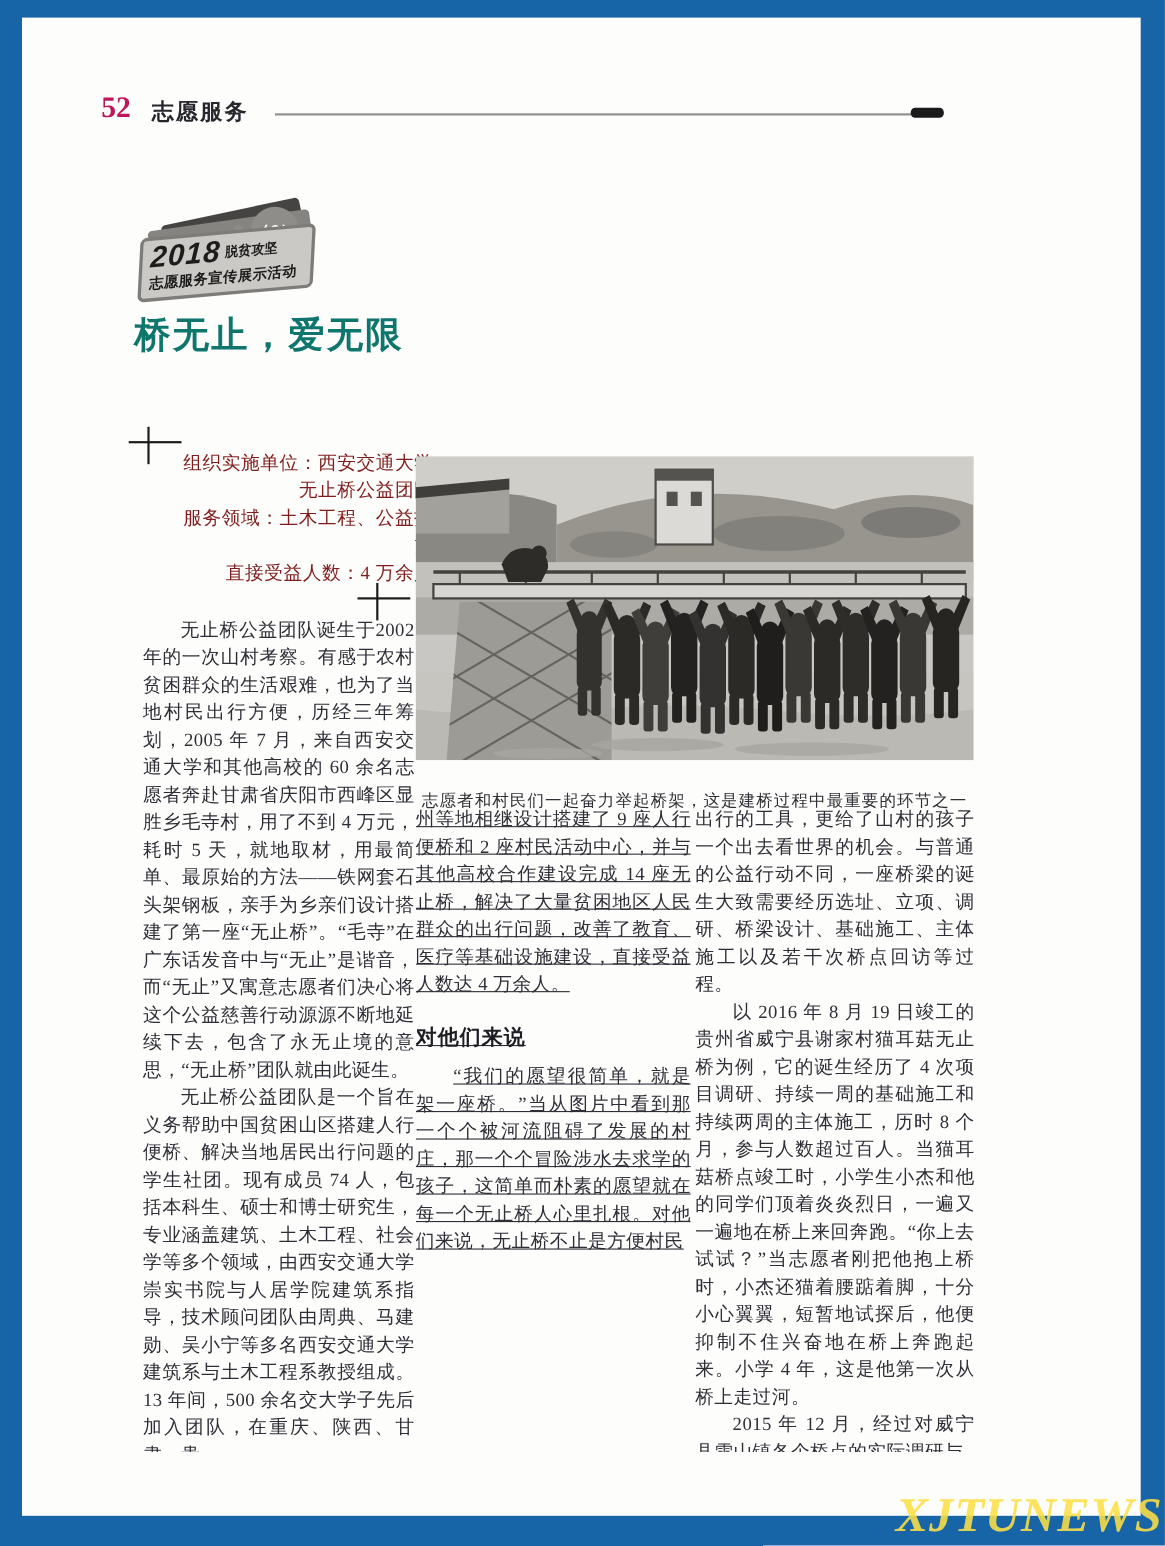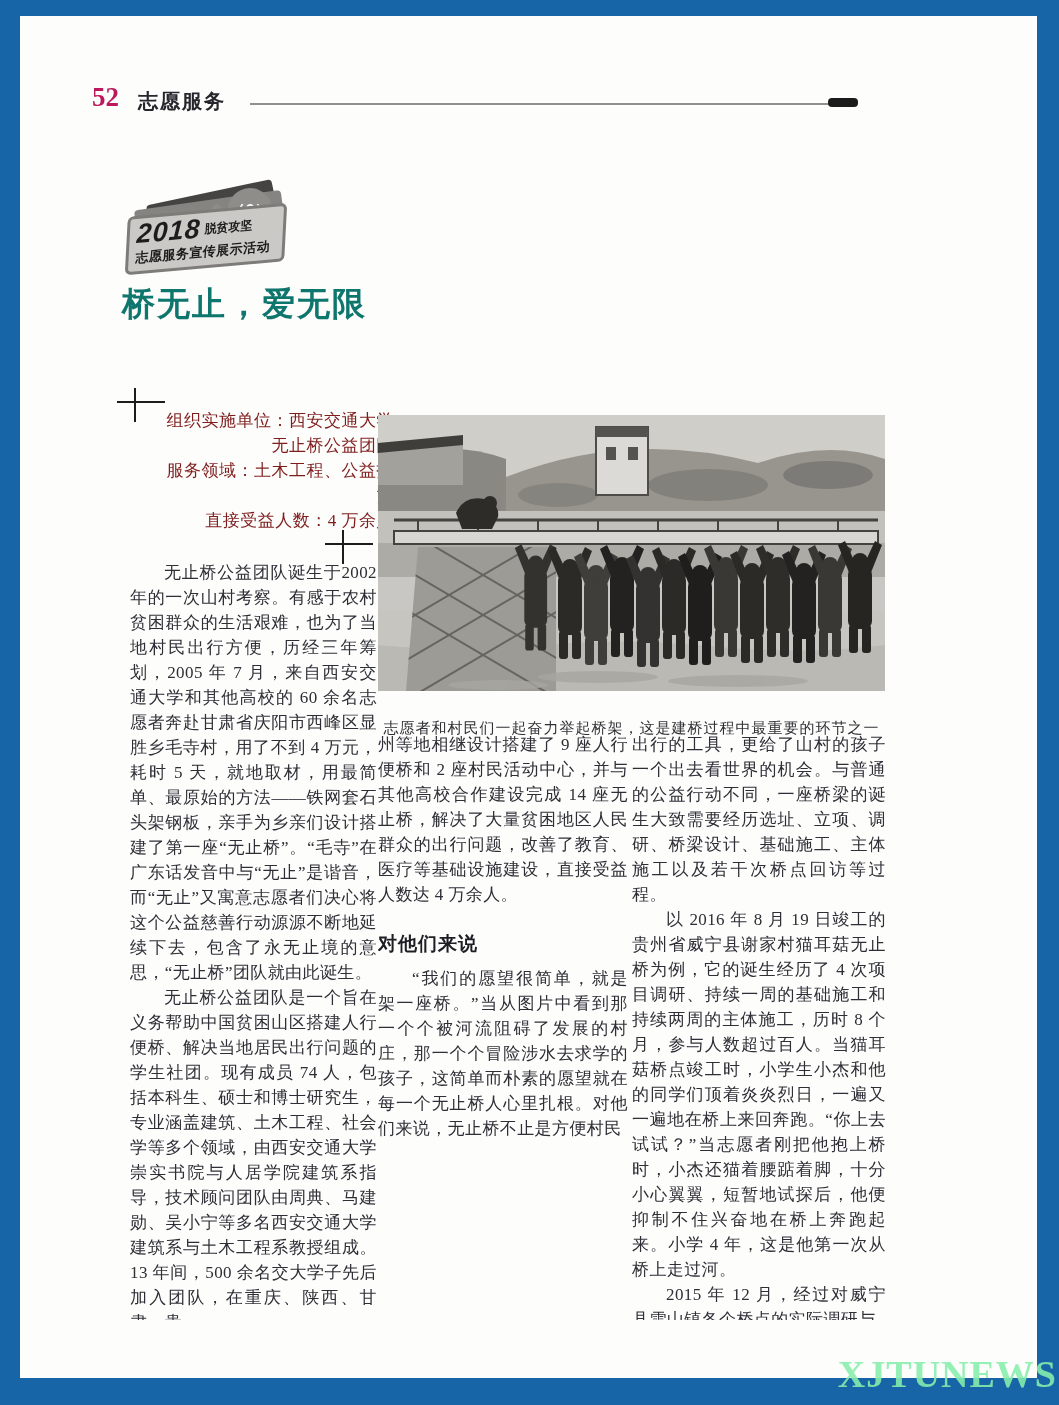--- a/index.html
+++ b/index.html
@@ -50,27 +50,27 @@
   .photo{position:absolute;left:358px;top:399px;width:507px;height:276px;background:#c9c7c3;overflow:hidden;}
   .photo svg{display:block;}
   .caption{position:absolute;left:358px;top:688px;width:507px;text-align:center;
     font-size:15px;color:#2f2f35;letter-spacing:1px;margin-top:15px;}
   
   .col{position:absolute;font-size:17px;line-height:25px;color:#2e2e36;
     text-align:justify;letter-spacing:0.4px;overflow:hidden;}
   .col p{margin:0;text-indent:2em;}
   .col p.noind{text-indent:0;}
   #col1{left:110px;top:544px;width:247px;height:760px;}
-  #col2{left:358px;top:716px;width:250px;height:588px;}
+  #col2{left:358px;top:716px;width:250px;height:588px;text-decoration:underline;}
   #col3{left:612px;top:716px;width:254px;height:588px;}
   .subhead{font-family:"Liberation Sans","DejaVu Sans",sans-serif;font-weight:bold;
     font-size:19px;color:#1d1d23;margin:24px 0 10px 0;letter-spacing:1px;}
   
-  .watermark{position:absolute;right:2px;top:1352px;font-size:38px;font-weight:bold;
-    color:#86efac;opacity:0.88;letter-spacing:1px;font-family:"Liberation Serif","DejaVu Serif",serif;}
+  .watermark{position:absolute;right:2px;top:1352px;font-size:44px;font-style:italic;font-weight:bold;
+    color:#fde047;opacity:0.88;letter-spacing:1px;font-family:"Liberation Serif","DejaVu Serif",serif;}
 </style>
 </head>
 <body>
 
 <div class="page">
 
   <div class="hdr-num">52</div>
   <div class="hdr-sec">志愿服务</div>
   <div class="hdr-line"></div>
   <div class="hdr-dash"></div>

